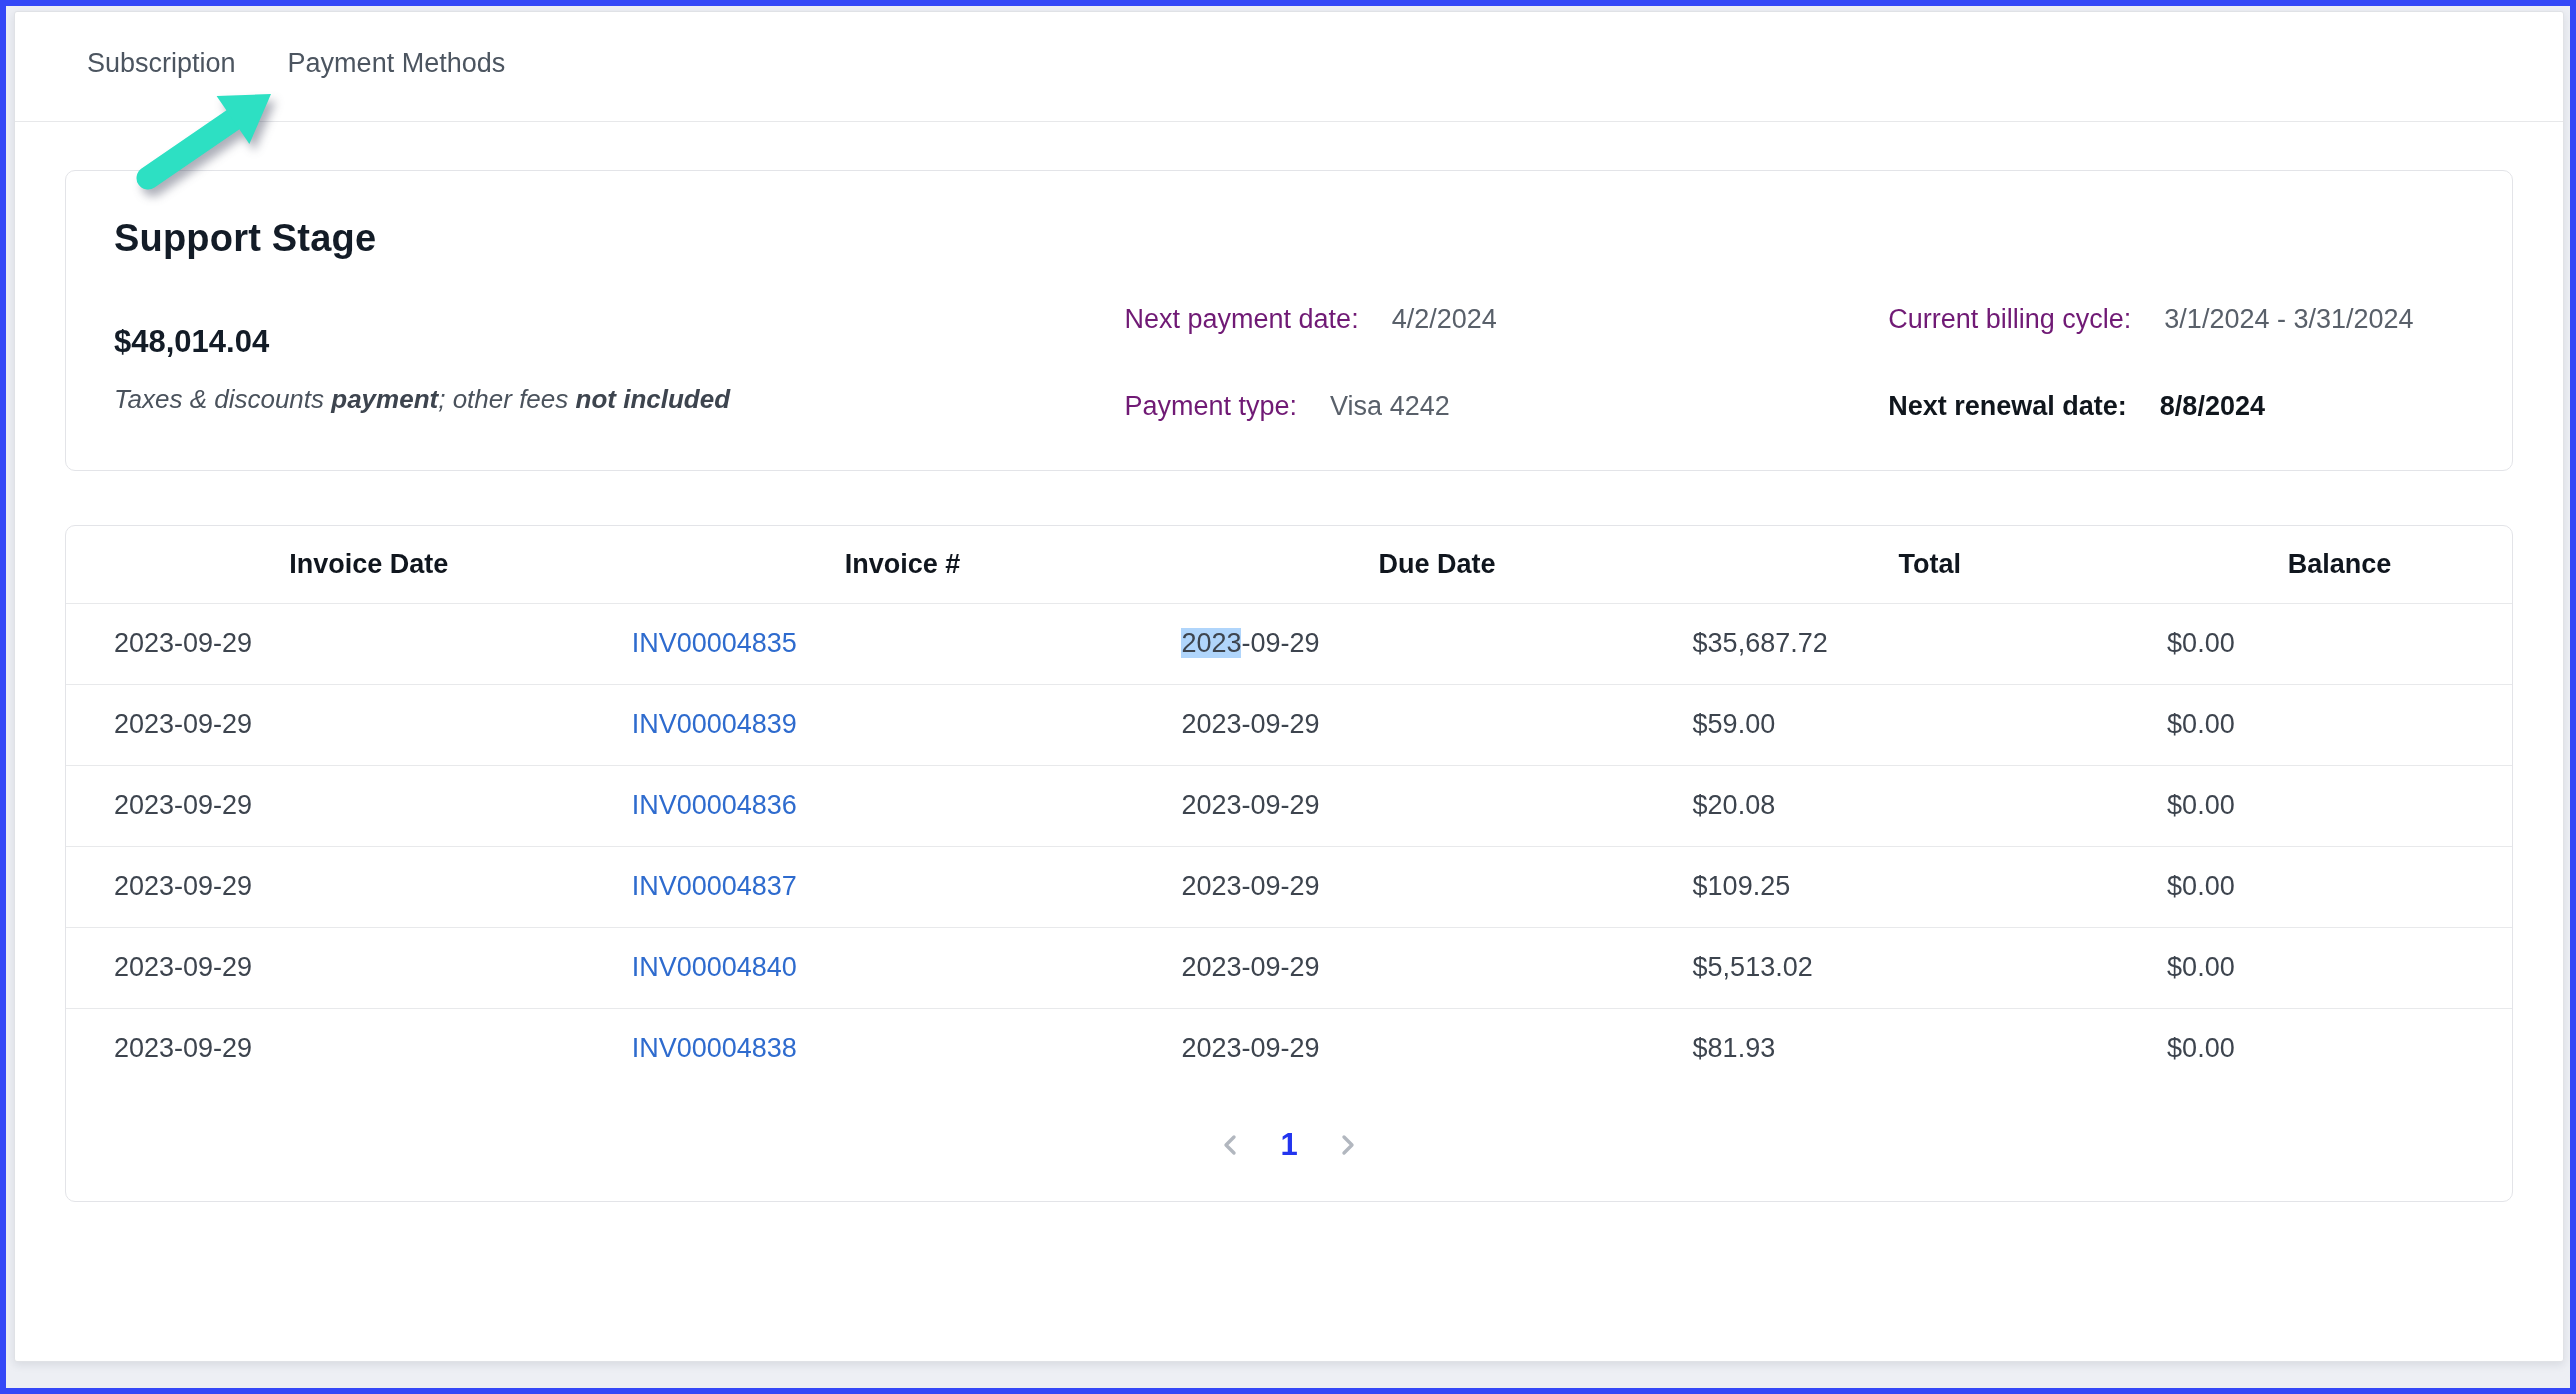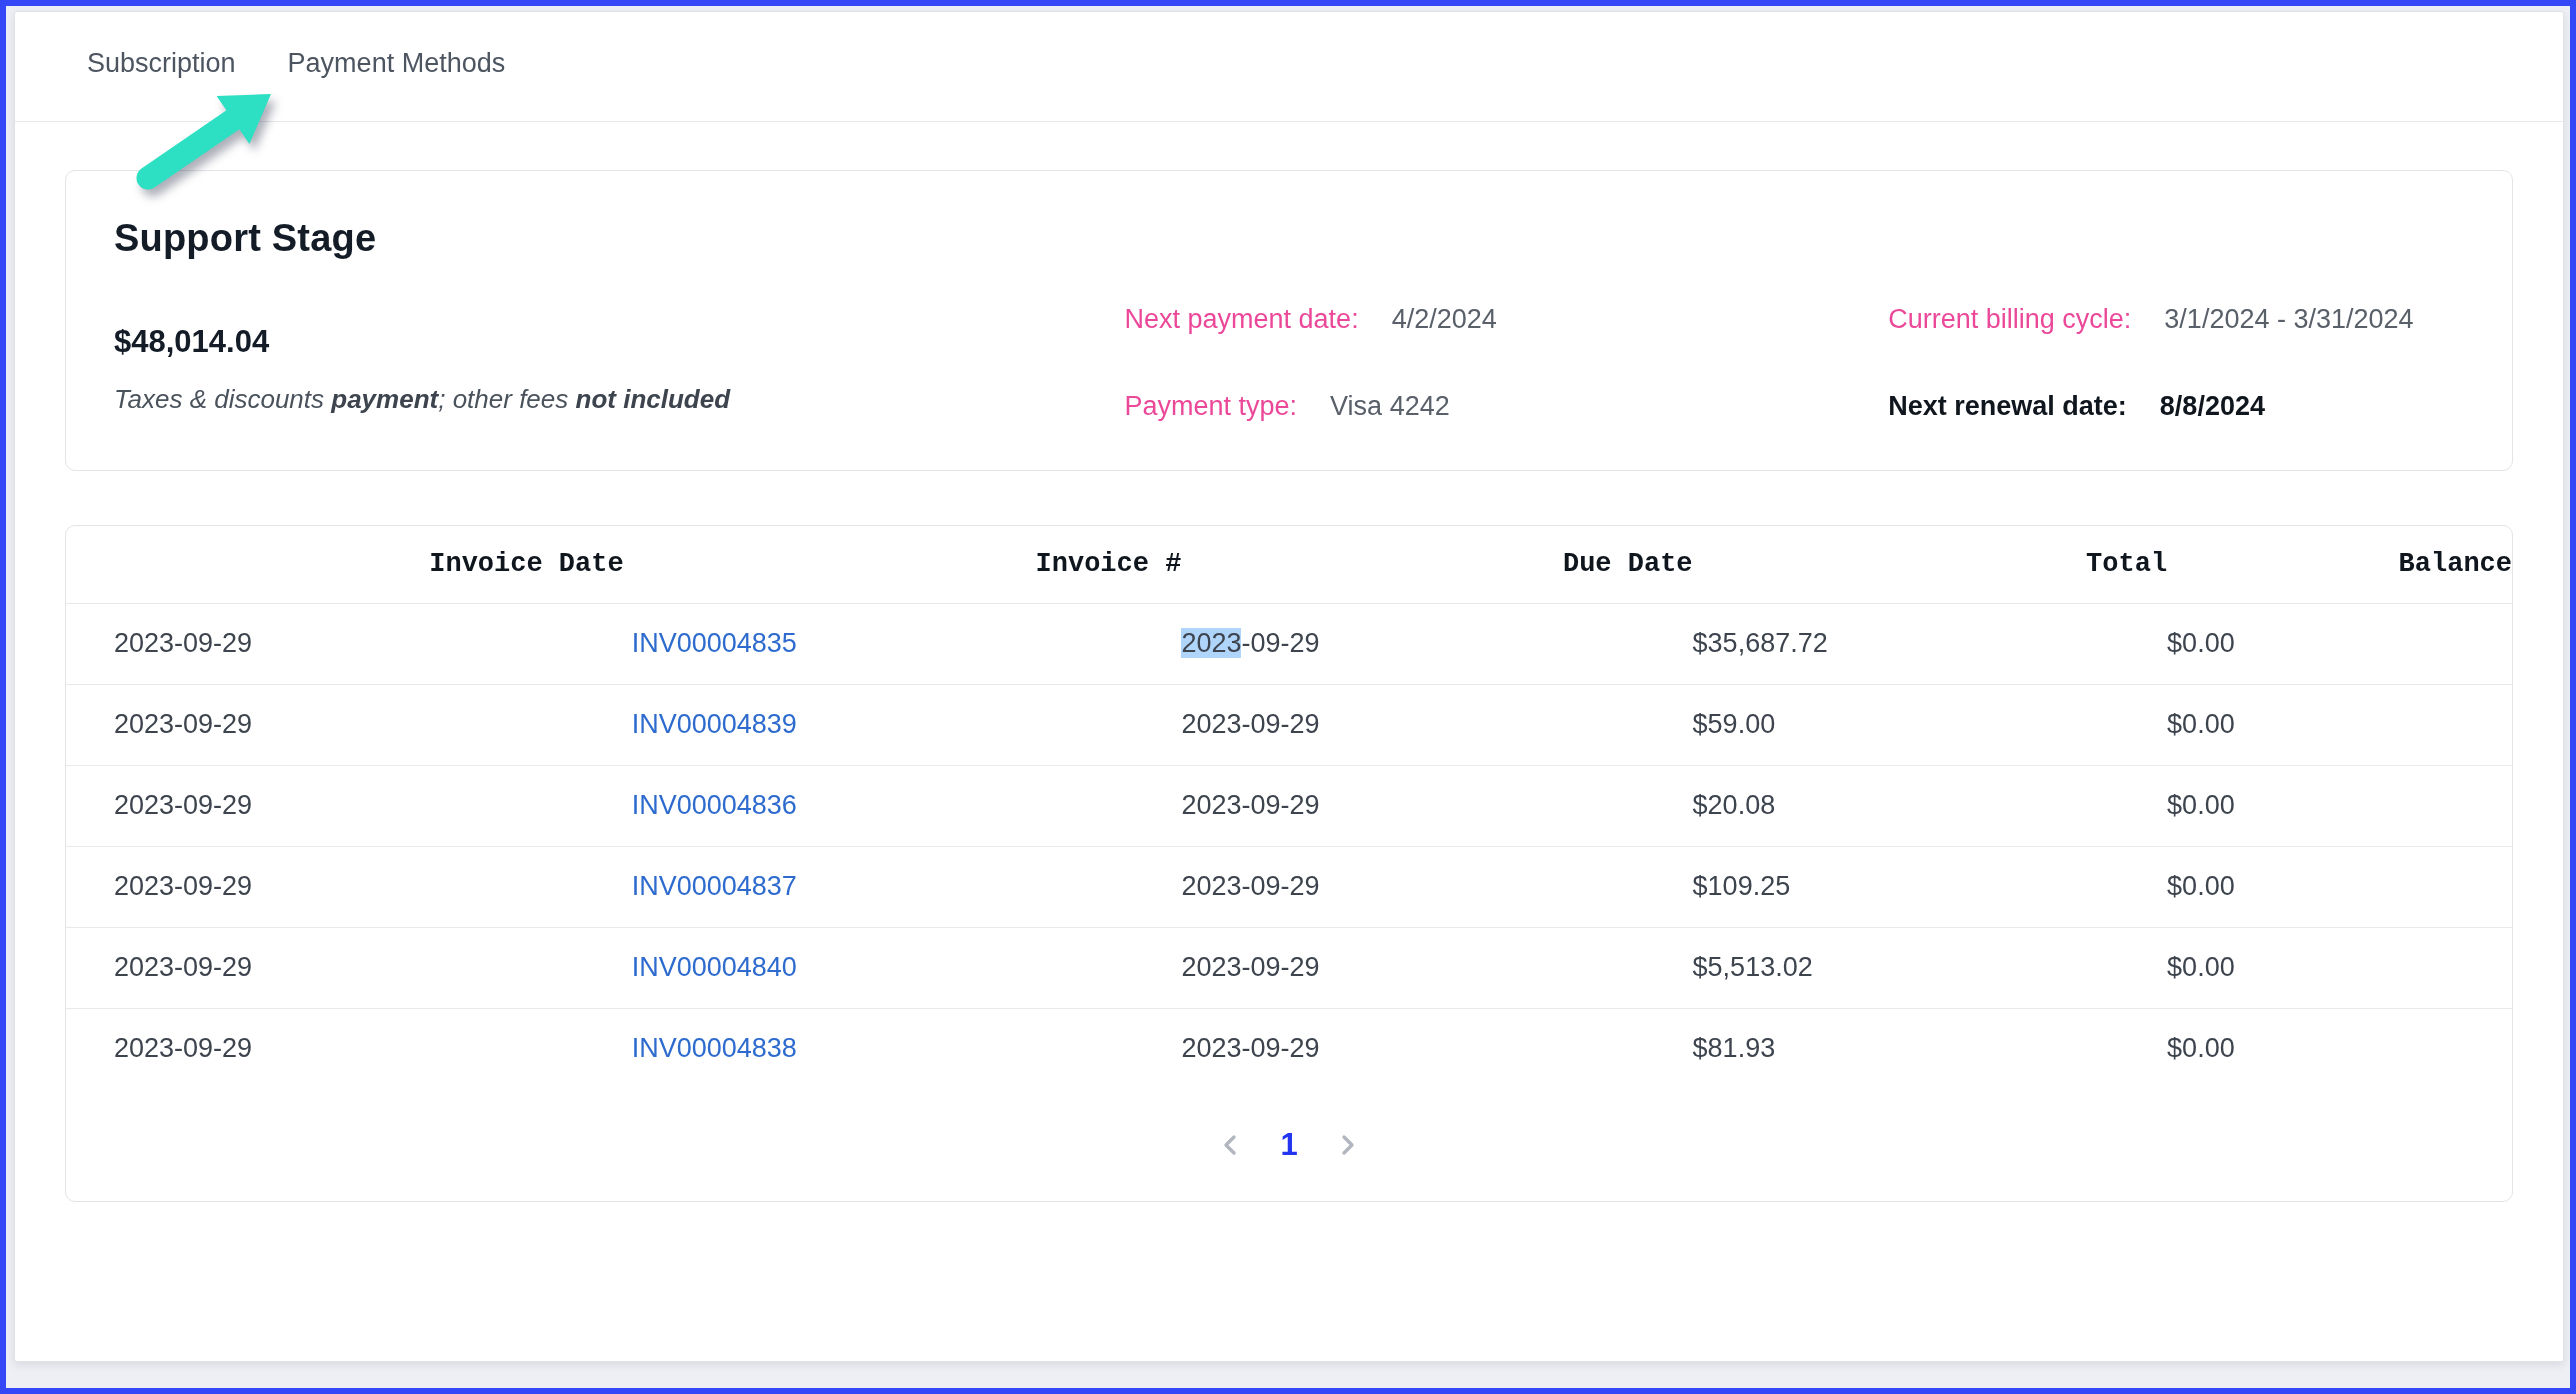--- a/index.html
+++ b/index.html
@@ -63,29 +63,29 @@
     margin:0 0 44px;
     font-size:38px;font-weight:700;color:#131c27;letter-spacing:.2px;
   }
   .plan-grid{display:grid;grid-template-columns:43% 32.5% 1fr;align-items:start;}
   .muted-label{font-size:27px;color:#3a424d;}
   .plan-amount{font-size:31px;font-weight:700;color:#131c27;margin:20px 0 24px;}
   .plan-note{font-size:26px;font-style:italic;color:#4a525c;}
   .plan-note b{color:#3d444e;}
   .field{font-size:27px;margin-bottom:56px;white-space:nowrap;}
   .field:last-child{margin-bottom:0;}
-  .field .lbl{color:#ec4899;}
+  .field .lbl{color:#701a75;}
   .field .val{color:#59606a;margin-left:33px;}
   .field.bold .lbl,.field.bold .val{font-weight:700;color:#10161d;}
   
   .table-card{margin-top:54px;overflow:hidden;}
   table{width:100%;border-collapse:collapse;table-layout:fixed;font-size:27px;}
   th{
-    text-align:right;font-weight:700;color:#10161e;
-    height:77px;padding:0;vertical-align:middle;font-family:Liberation Mono, monospace;
+    text-align:center;font-weight:700;color:#10161e;
+    height:77px;padding:0;vertical-align:middle;
   }
   td{
     height:81px;padding:0;vertical-align:middle;
     border-top:1px solid #e8e9eb;
     color:#3d444e;
   }
   th.c1,td.c1{padding-left:48px;}
   a.inv-link{color:var(--link);text-decoration:none;cursor:pointer;margin-left:8px;}
   .sel{background:var(--selection-highlight);}
   

